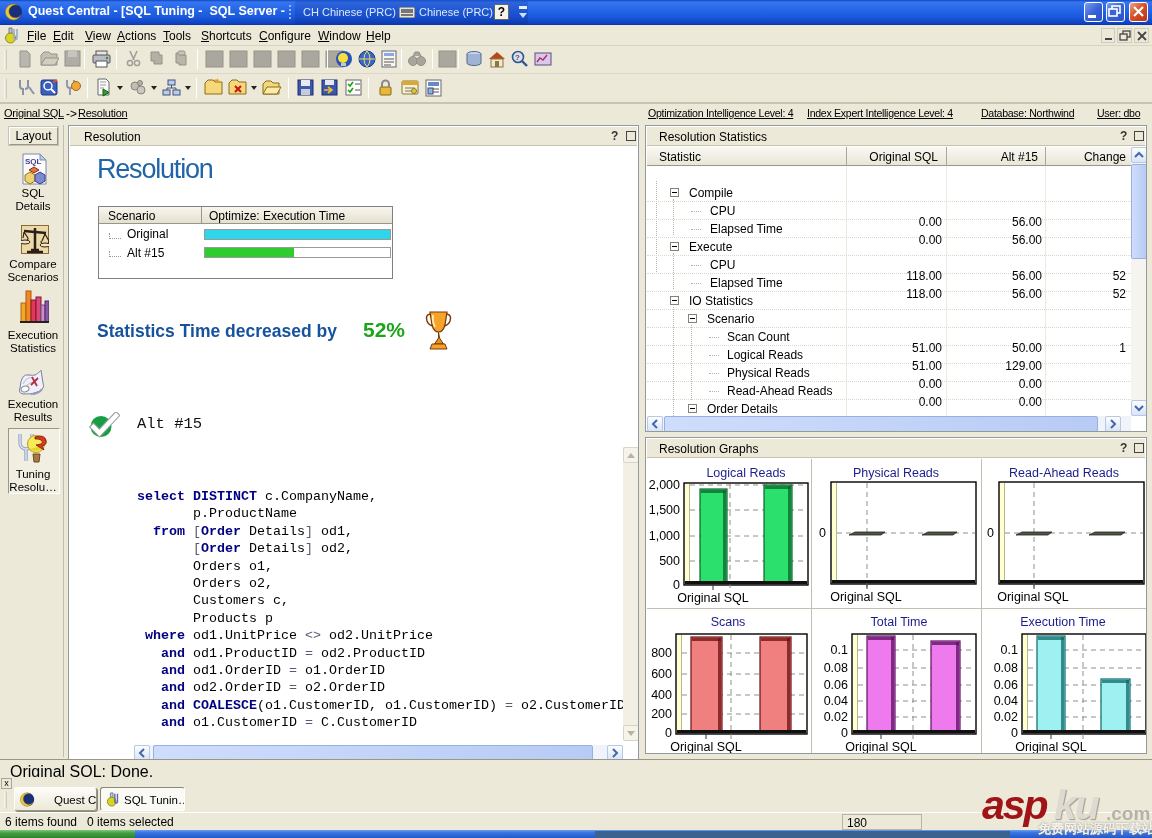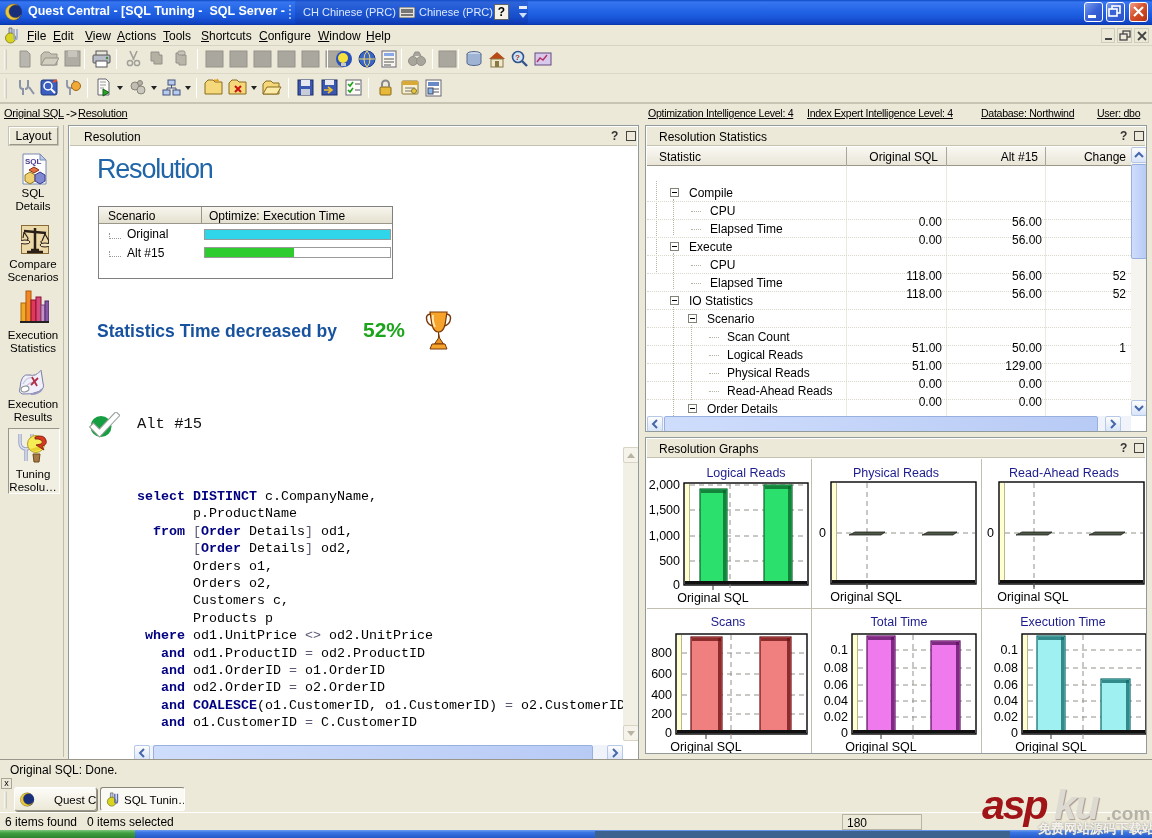--- a/index.html
+++ b/index.html
@@ -660,21 +660,21 @@
 <text x="37" y="46" font-size="12.5" fill="#000" text-anchor="end" font-family="Liberation Sans">0.1</text>
 <text x="37" y="64" font-size="12.5" fill="#000" text-anchor="end" font-family="Liberation Sans">0.08</text>
 <text x="37" y="81" font-size="12.5" fill="#000" text-anchor="end" font-family="Liberation Sans">0.06</text>
 <text x="37" y="97" font-size="12.5" fill="#000" text-anchor="end" font-family="Liberation Sans">0.04</text>
 <text x="37" y="113" font-size="12.5" fill="#000" text-anchor="end" font-family="Liberation Sans">0.02</text>
 <text x="37" y="129" font-size="12.5" fill="#000" text-anchor="end" font-family="Liberation Sans">0</text>
 <text x="70" y="143" font-size="12.5" fill="#000" text-anchor="middle" font-family="Liberation Sans">Original SQL</text>
 </svg>
   </div>
 </div>
-<div class="ab" id="statusline" style="left:0;top:759px;width:1152px;height:18px;border-top:1px solid #9a968a;background:#ece9d8;font-size:12px;">
+<div class="ab" id="statusline" style="left:0;top:759px;width:1152px;height:18px;border-top:1px solid #9a968a;background:#ece9d8;font-size:16px;">
     <span style="position:absolute;left:10px;top:3px;">Original SQL: Done.</span>
   </div>
 <div class="ab" id="taskband" style="left:0;top:777px;width:1152px;height:35px;background:#ece9d8;">
   <div class="ab" style="left:1px;top:1px;width:11px;height:11px;background:#ece9d8;border:1px solid #aaa698;font-size:9px;line-height:9px;text-align:center;">x</div>
   <div class="ab grip" style="left:4px;top:14px;height:18px;"></div>
   <div class="taskbtn" style="left:14px;width:83px;">
     <svg class="ab" style="left:5px;top:4px;" width="15" height="15" viewBox="0 0 18 18">
         <circle cx="9" cy="9" r="8" fill="#1a2f7a"></circle>
         <path d="M12.5 2.2 A8 8 0 1 0 15.8 12 A6.5 6.5 0 1 1 12.5 2.2 Z" fill="#e8c93e" stroke="#8a6d1f" stroke-width="0.5"></path>
       </svg>

